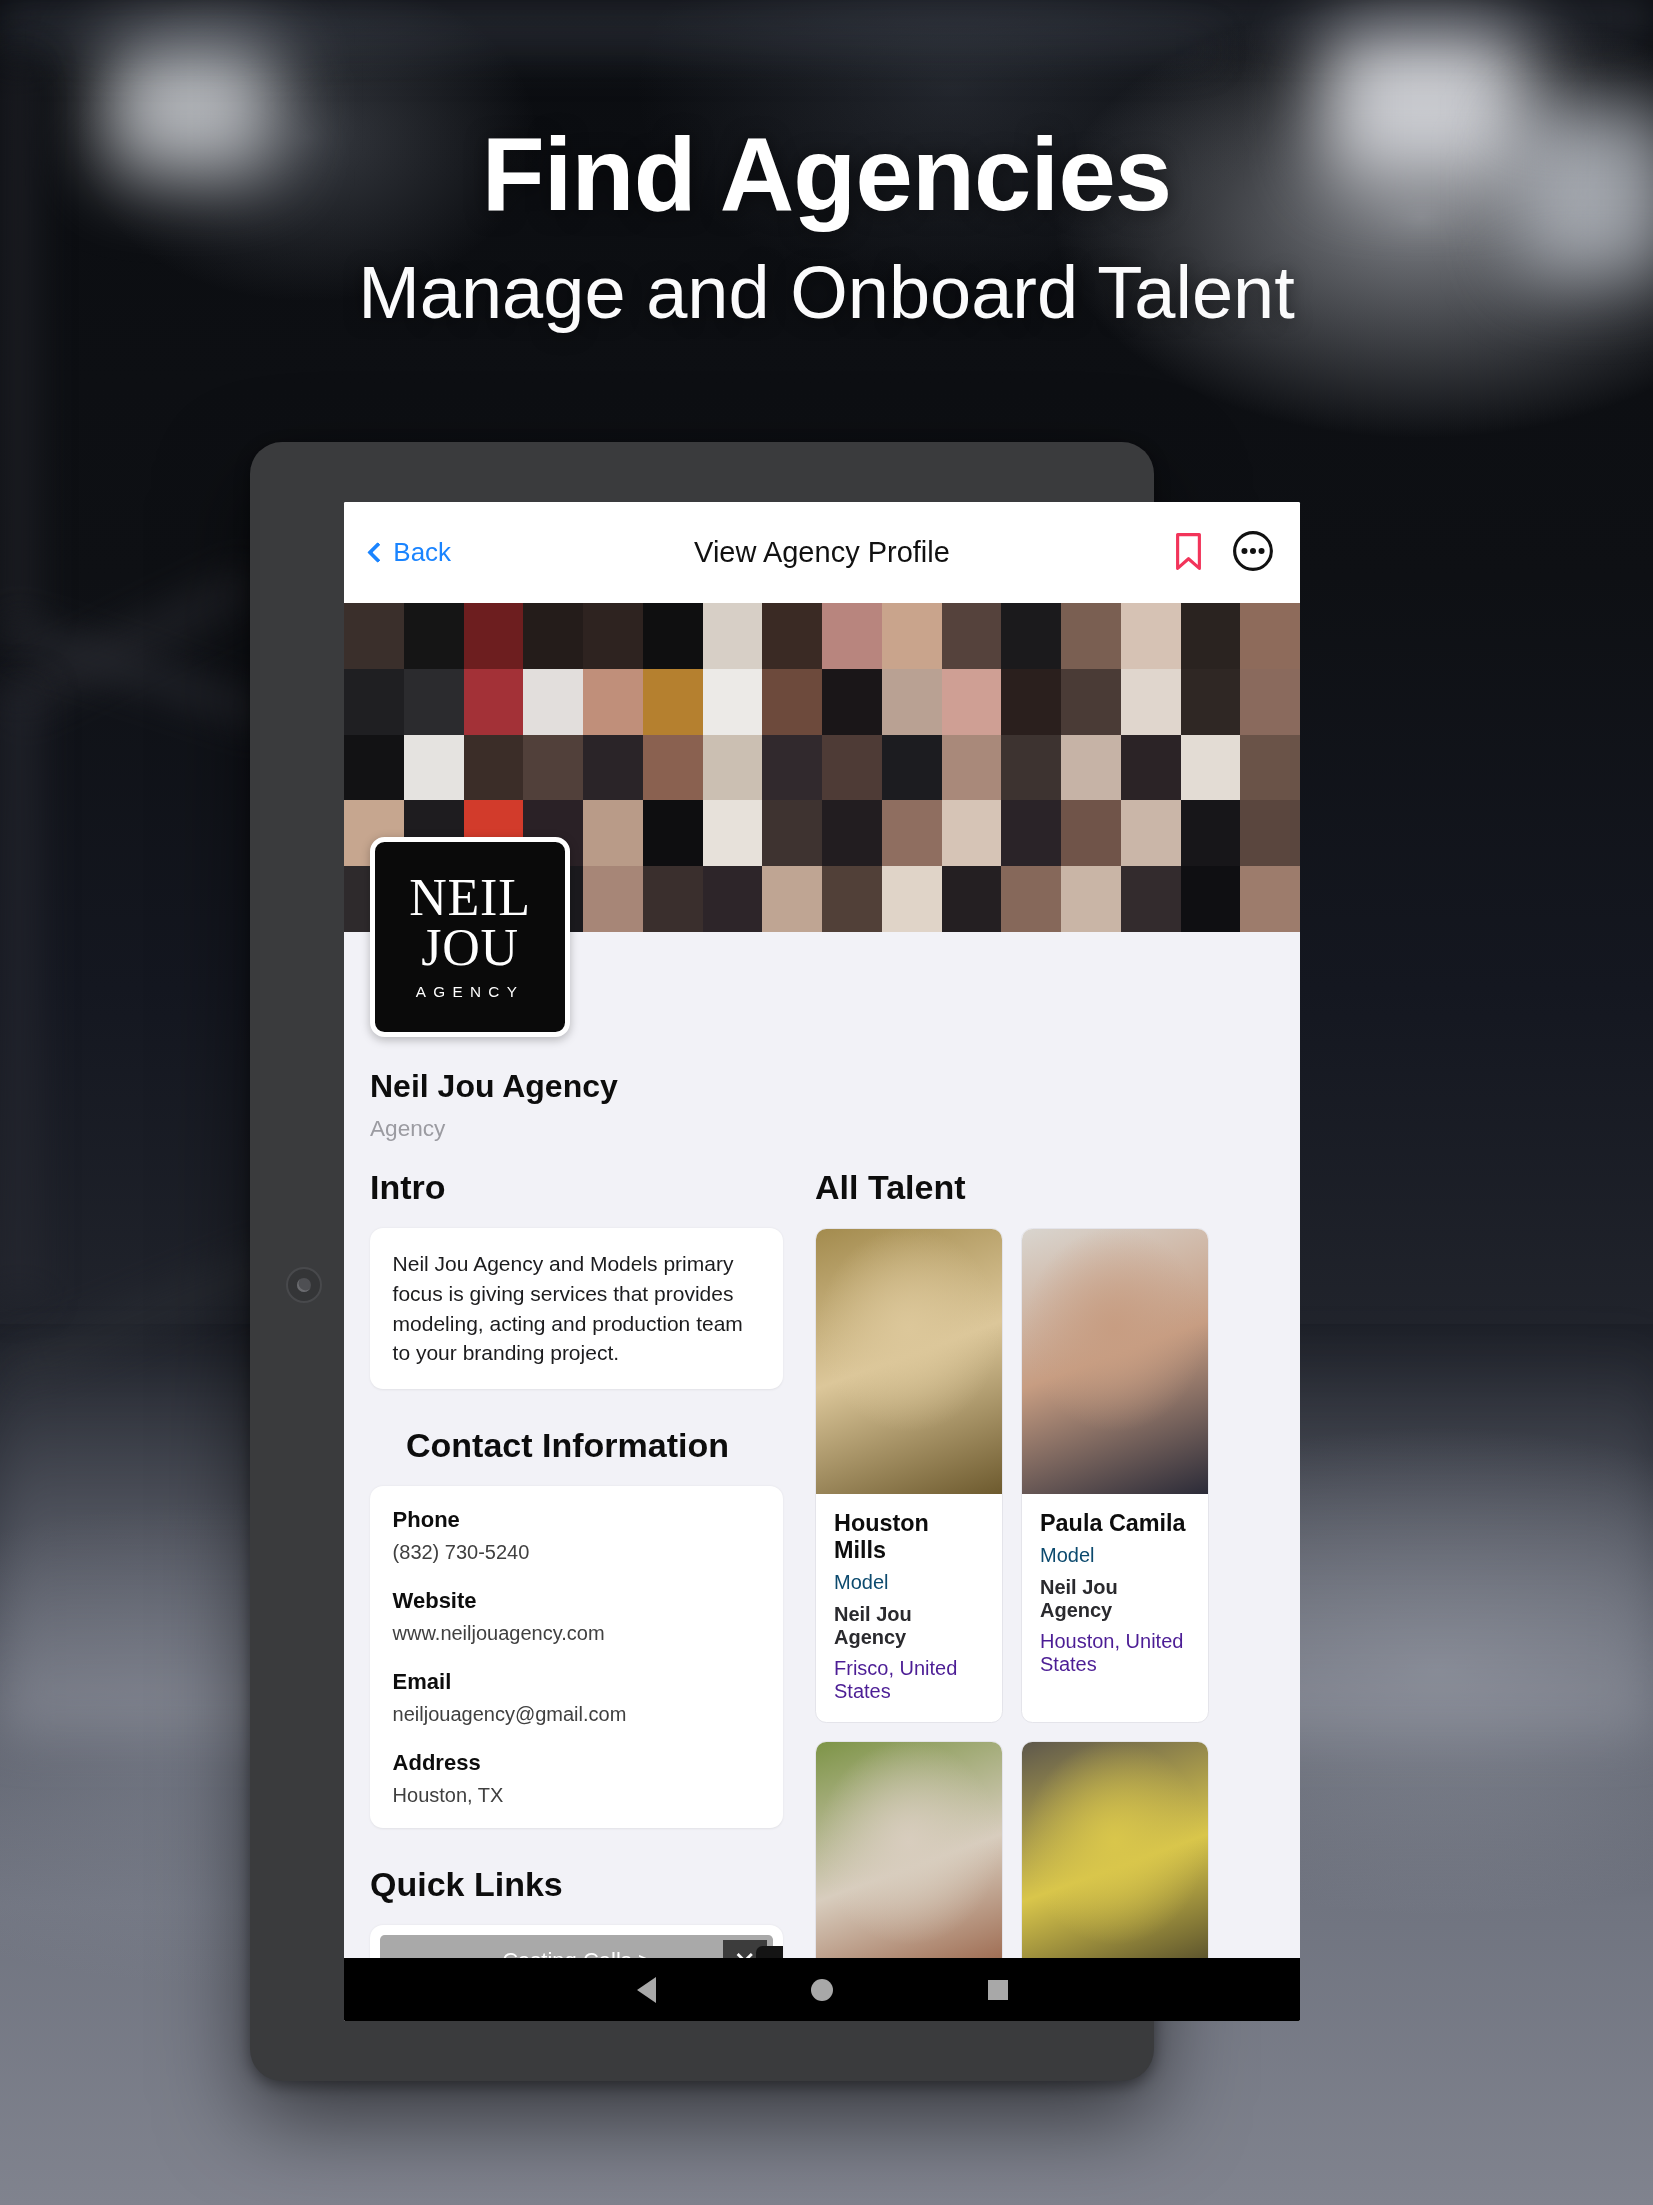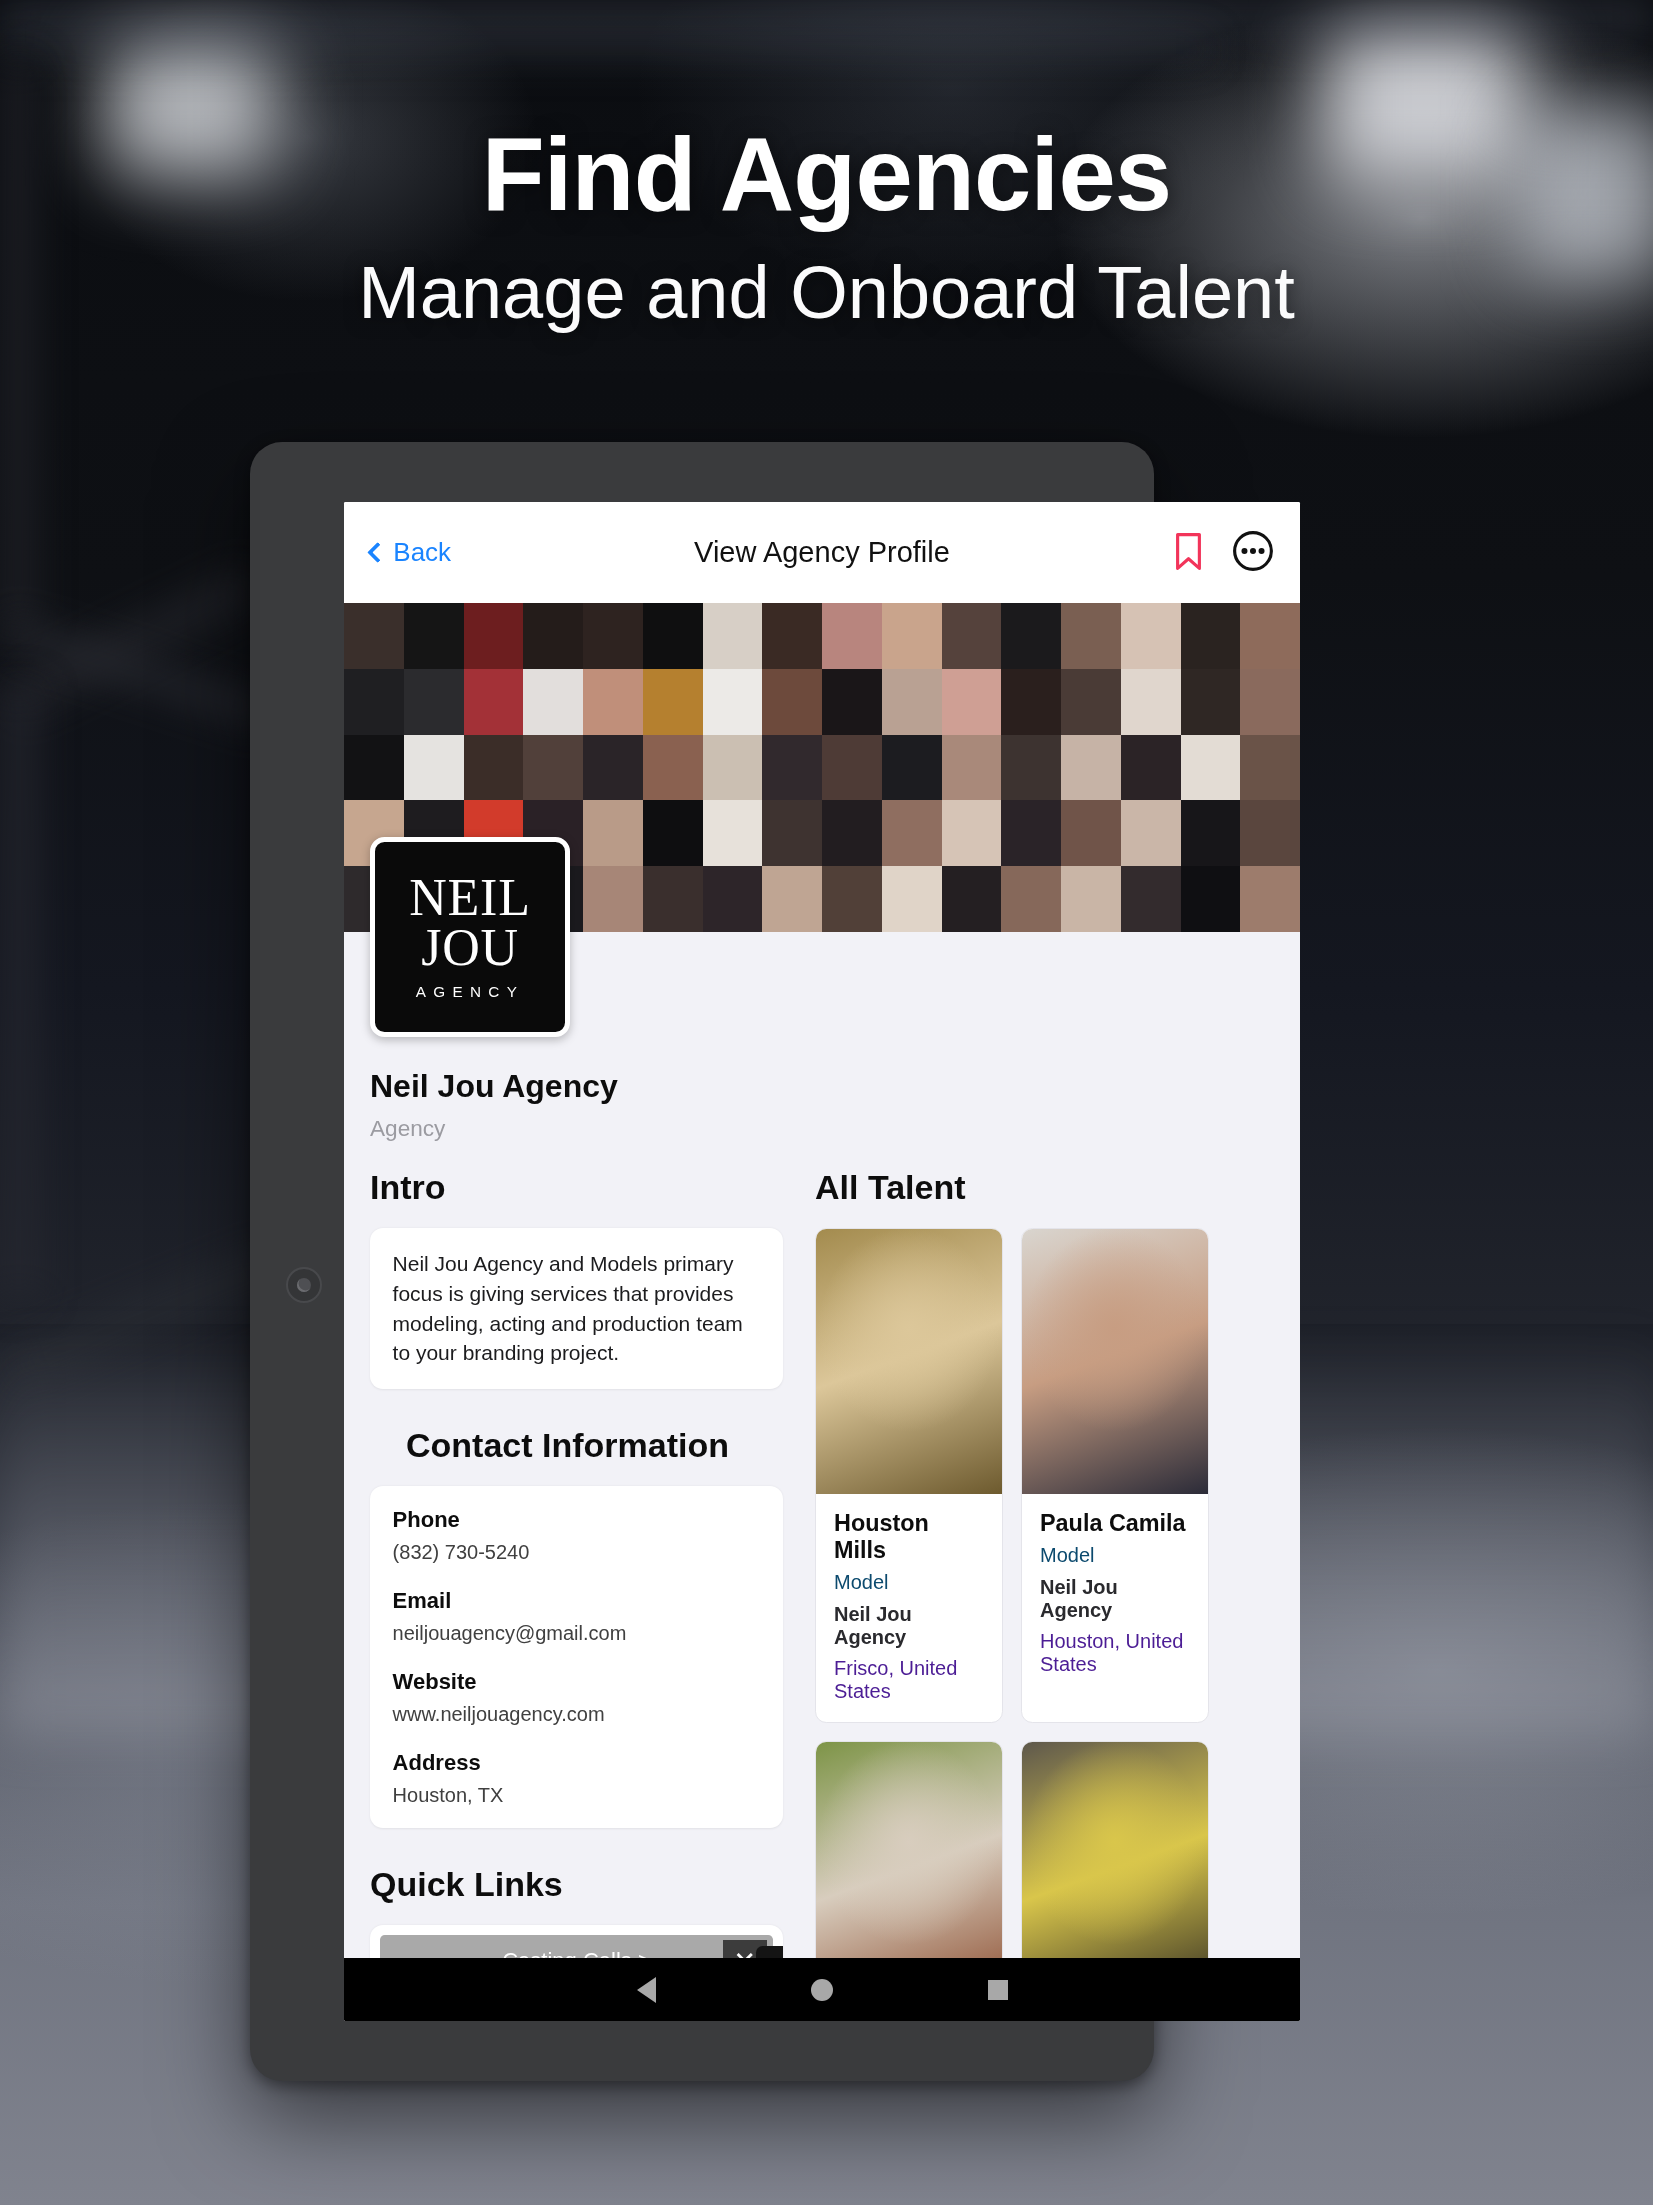--- a/index.html
+++ b/index.html
@@ -332,26 +332,26 @@
             <div id="introText">Neil Jou Agency and Models primary focus is giving services that provides modeling, acting and production team to your branding project.</div>
           </div>
 
           <div class="secTitle" style="margin-top:37px;margin-left:36px;">Contact Information</div>
           <div class="card" id="contactCard">
               <div class="ciBlock">
                 <div class="ciLabel">Phone</div>
                 <div class="ciValue">(832) 730-5240</div>
               </div>
               <div class="ciBlock">
+                <div class="ciLabel">Website</div>
+                <div class="ciValue">www.neiljouagency.com</div>
+              </div>
+              <div class="ciBlock">
                 <div class="ciLabel">Email</div>
                 <div class="ciValue">neiljouagency@gmail.com</div>
-              </div>
-              <div class="ciBlock">
-                <div class="ciLabel">Website</div>
-                <div class="ciValue">www.neiljouagency.com</div>
               </div>
               <div class="ciBlock">
                 <div class="ciLabel">Address</div>
                 <div class="ciValue">Houston, TX</div>
               </div>
             </div>
 
           <div class="secTitle" style="margin-top:37px;">Quick Links</div>
           <div id="quickCard">
             <div id="webPrev">

